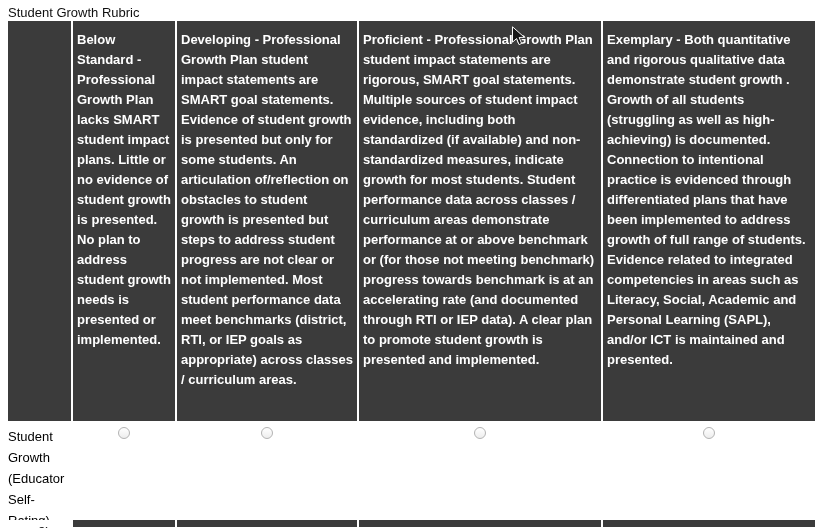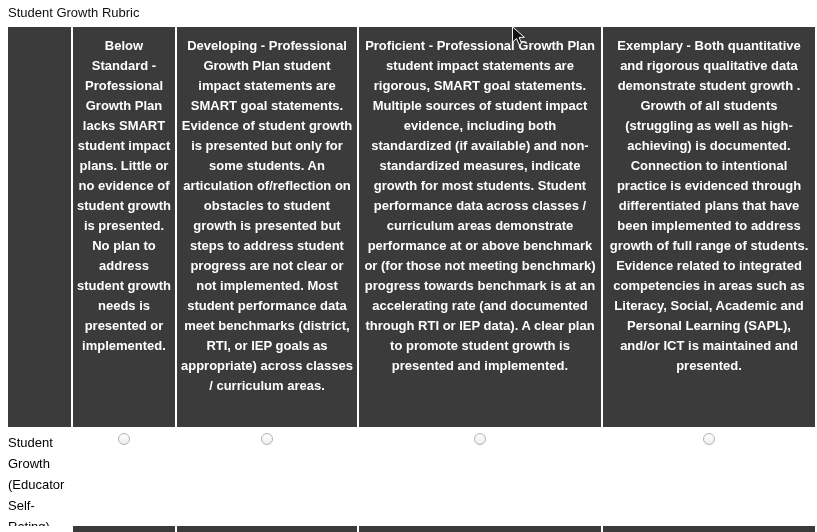--- a/index.html
+++ b/index.html
@@ -9,41 +9,40 @@
     background: #ffffff;
     font-family: "Liberation Sans", "DejaVu Sans", sans-serif;
     overflow: hidden;
     position: relative;
   }
   .page-title {
     padding: 5px 0 0 8px;
     font-size: 13px;
     line-height: 16px;
     color: #0f0f0f;
-    height: 27px;
+    height: 21px;
   }
   .rubric {
     display: grid;
     grid-template-columns: 63px 102px 180px 242px 212px;
     column-gap: 2px;
     row-gap: 2px;
     margin-left: 8px;
     width: 807px;
   }
   .cell { background: #ffffff; }
   .cell.dark {
     background: #3b3b3b;
     color: #ffffff;
   }
   .level-cell {
     height: 400px;
     font-size: 13px;
     font-weight: bold;
     line-height: 20px;
-    text-align: center;
     padding: 9px 4px 0 4px;
     overflow: hidden;
   }
   .corner-cell { height: 400px; }
   .row-label-cell {
     height: 95px;
     font-size: 13px;
     line-height: 21px;
     color: #000000;
     padding-top: 3px;

